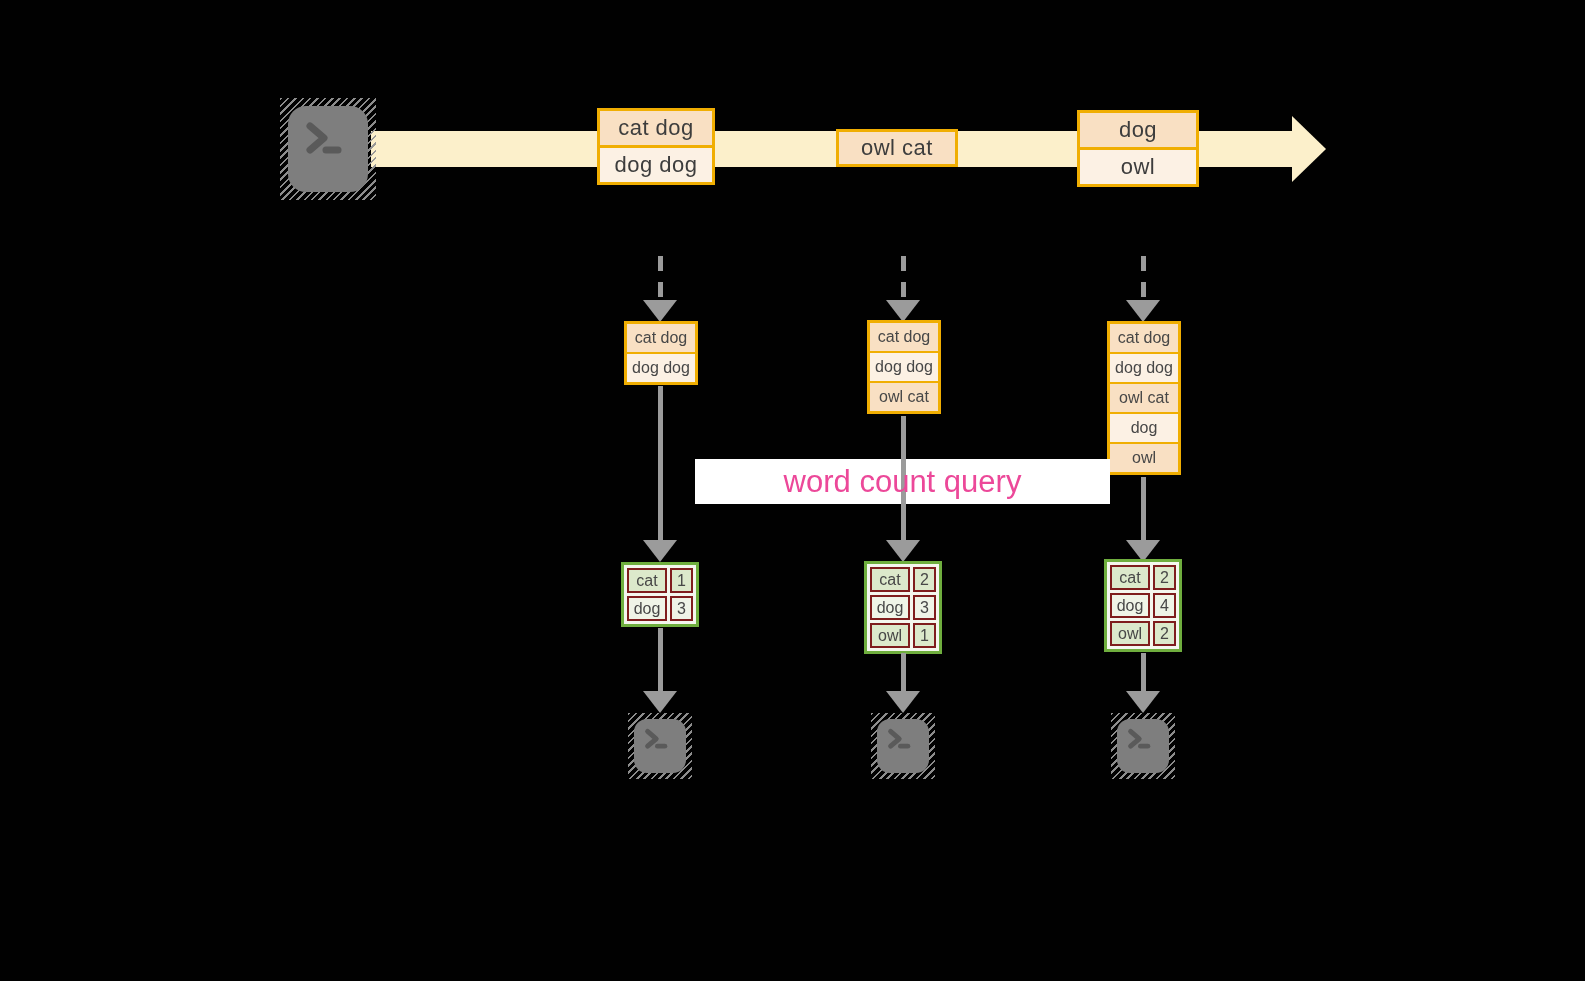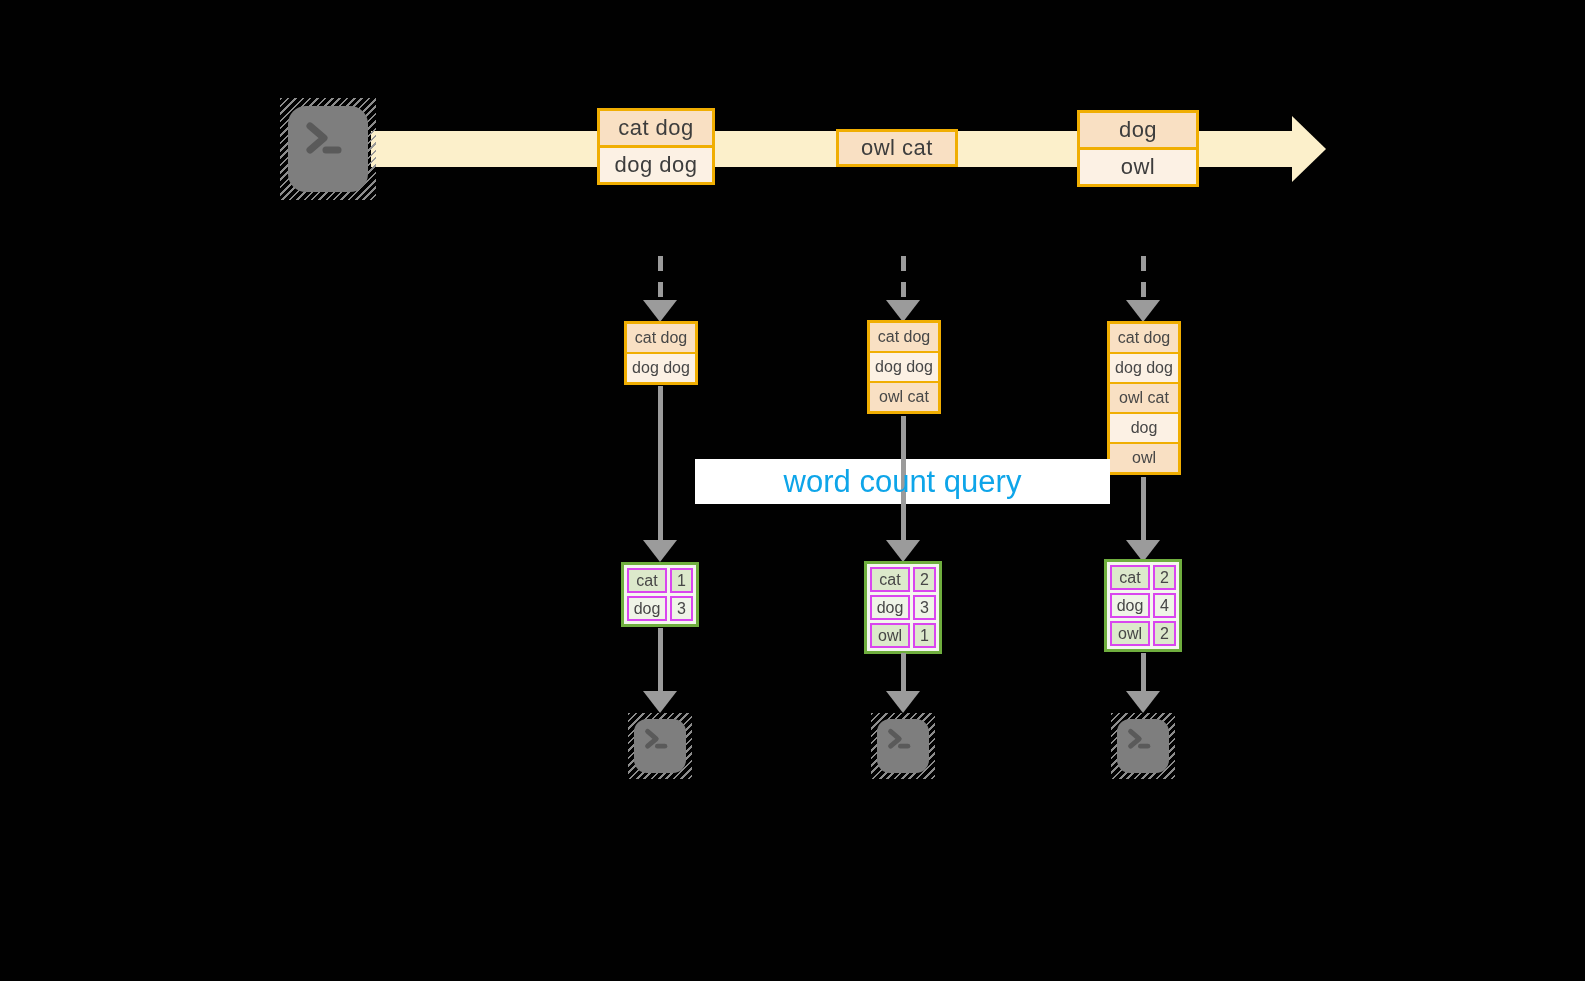--- a/index.html
+++ b/index.html
@@ -42,26 +42,26 @@
   
   .vline{width:5px;margin-left:-2px;background:#9B9B9B;}
   .vline.dashed{background:repeating-linear-gradient(to bottom,#9B9B9B 0 15px,transparent 15px 26px);}
   .head-down{width:0;height:0;margin-left:-17px;
     border-left:17px solid transparent;border-right:17px solid transparent;
     border-top:22px solid #9B9B9B;}
 
   
   .query-band{left:695px;top:459px;width:415px;height:45px;background:#FFFFFF;}
   .query-text{left:695px;top:459px;width:415px;height:45px;display:flex;
-    align-items:center;justify-content:center;font-size:31px;color:#0ea5e9;}
+    align-items:center;justify-content:center;font-size:31px;color:#ec4899;}
 
   
   .wc{border:3px solid #6FAE3E;background:#F4F7EE;padding:3px;
       display:grid;grid-template-columns:40px 23px;gap:3px;}
-  .wc .cell{box-sizing:border-box;border:2px solid #d946ef;height:25px;
+  .wc .cell{box-sizing:border-box;border:2px solid #7f1d1d;height:25px;
       display:flex;align-items:center;justify-content:center;
       font-size:16px;color:#474747;}
   .cg-a{background:#DCE9CB;}
   .cg-b{background:#EFF4E7;}
 </style>
 </head>
 <body>
 
 <div class="canvas">
 

